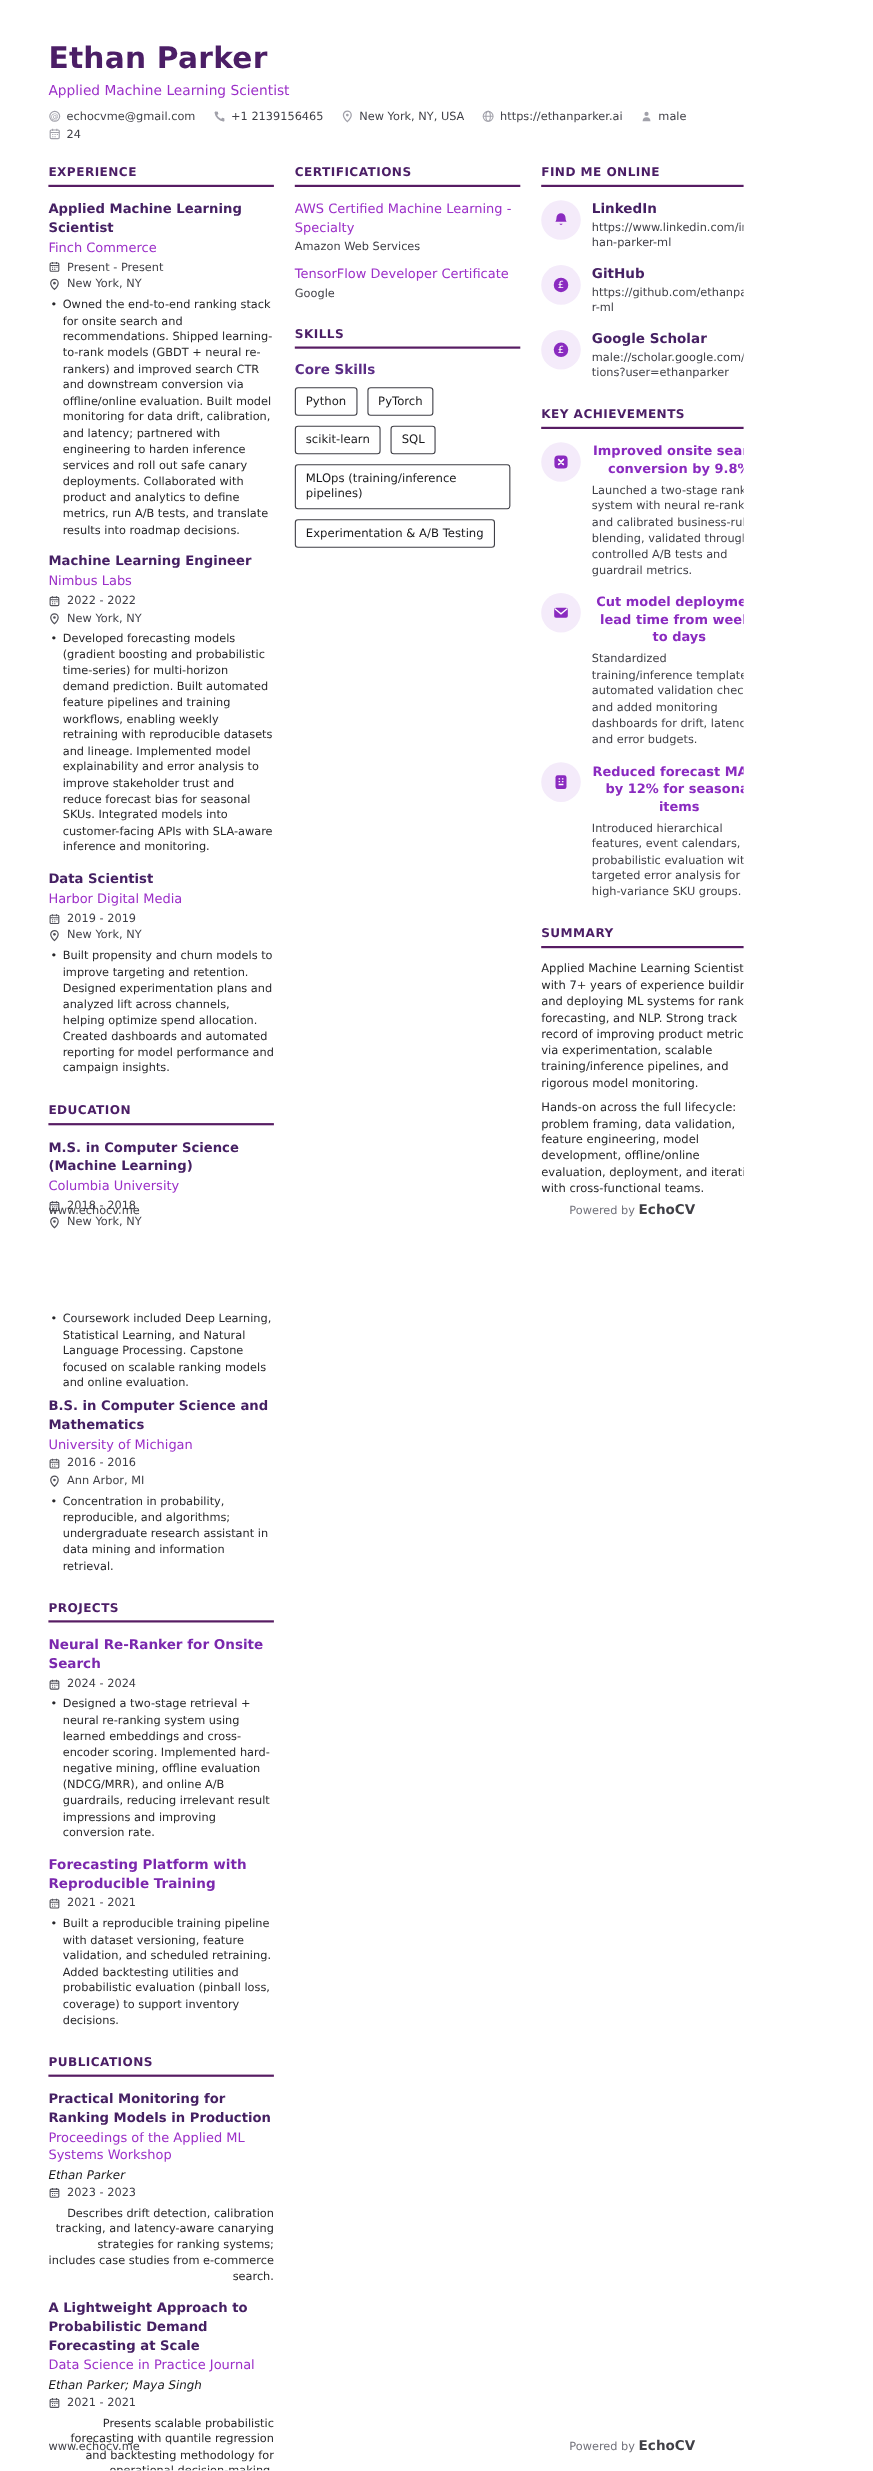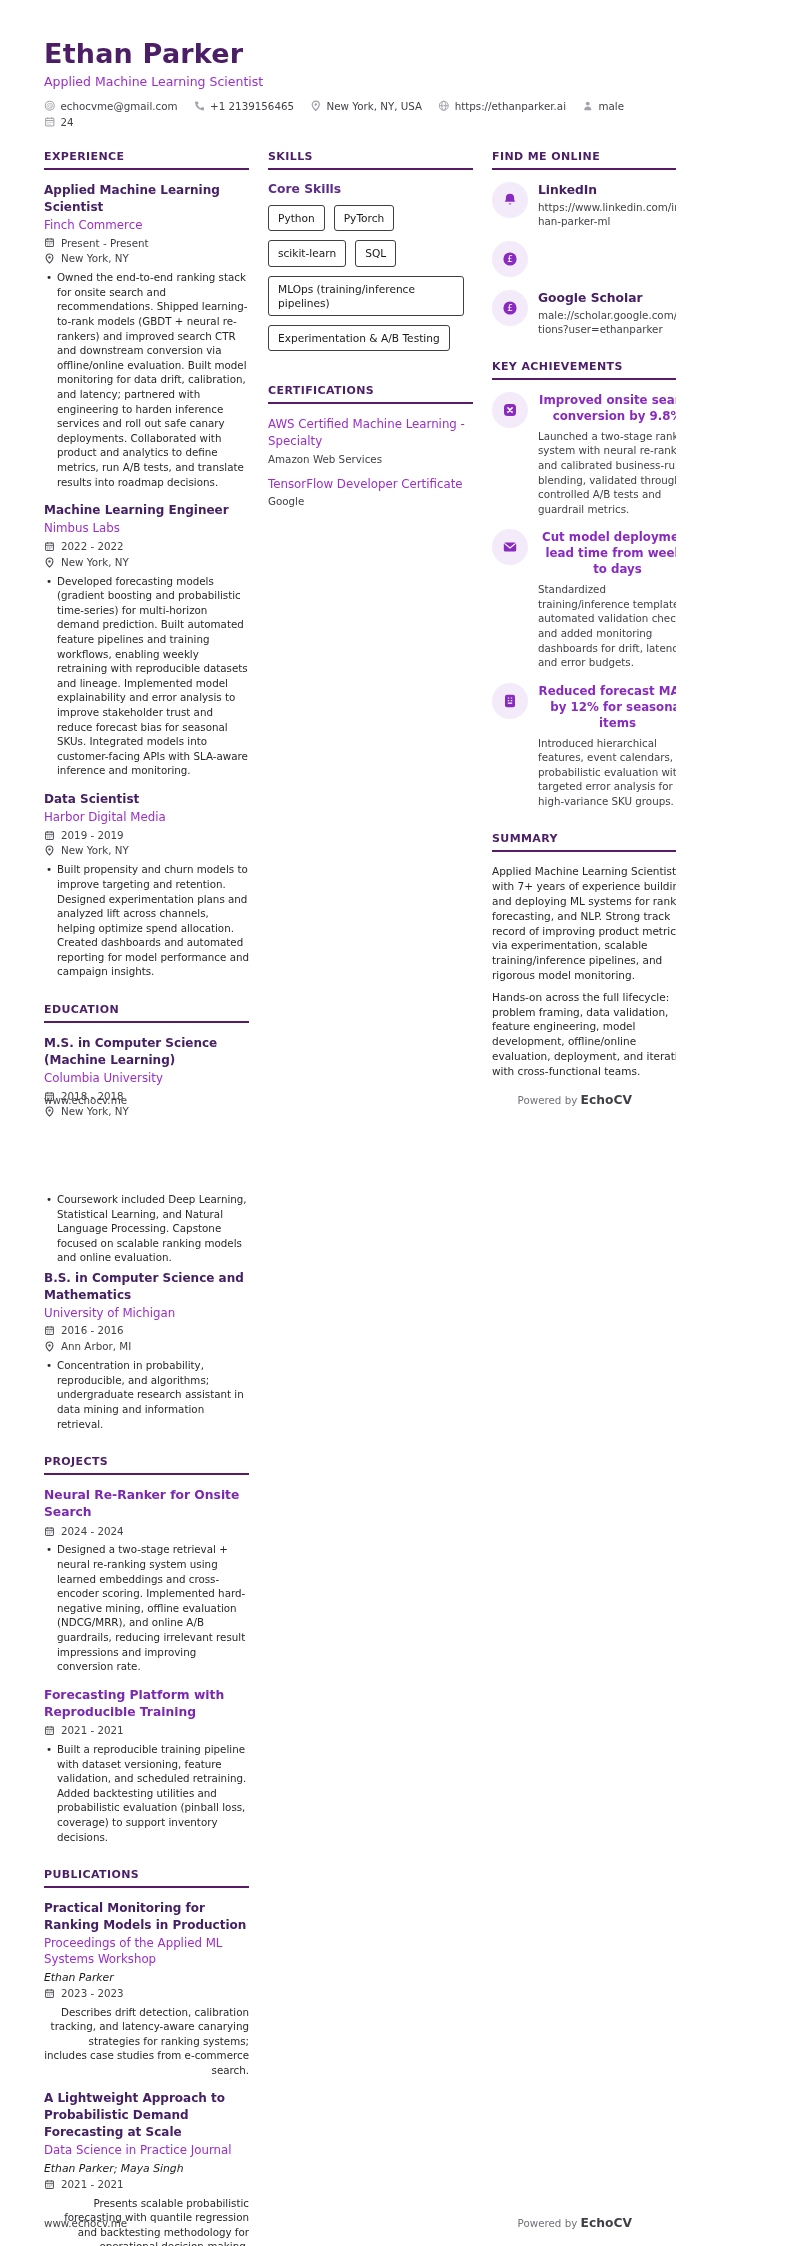--- a/index.html
+++ b/index.html
@@ -259,36 +259,36 @@
                 </span>
                 <span>New York, NY</span>
               </div>
             </div>
           </div>
       </section>
     </div>
 
     <div class="col">
       <section>
-        <h2 class="sec-h">SKILLS</h2>
-        <div class="group-label">Core Skills</div>
-        <div id="skills-chips"><span class="chip">Python</span><span class="chip">PyTorch</span><span class="chip">scikit-learn</span><span class="chip">SQL</span><span class="chip">MLOps (training/inference pipelines)</span><span class="chip">Experimentation &amp; A/B Testing</span></div>
-      </section>
-      <section>
         <h2 class="sec-h">CERTIFICATIONS</h2>
         <div id="cert-list">
             <div class="cert">
               <div class="cert-name">AWS Certified Machine Learning - Specialty</div>
               <div class="cert-issuer">Amazon Web Services</div>
             </div>
             <div class="cert">
               <div class="cert-name">TensorFlow Developer Certificate</div>
               <div class="cert-issuer">Google</div>
             </div>
           </div>
+      </section>
+      <section>
+        <h2 class="sec-h">SKILLS</h2>
+        <div class="group-label">Core Skills</div>
+        <div id="skills-chips"><span class="chip">Python</span><span class="chip">PyTorch</span><span class="chip">scikit-learn</span><span class="chip">SQL</span><span class="chip">MLOps (training/inference pipelines)</span><span class="chip">Experimentation &amp; A/B Testing</span></div>
       </section>
     </div>
 
     <div class="col">
       <section>
         <h2 class="sec-h">FIND ME ONLINE</h2>
         <div id="find-links">
             <div class="irow">
               <span class="circle">
                 <svg viewBox="0 0 16 16">
@@ -301,20 +301,24 @@
                 <div class="link-url">https://www.linkedin.com/in/ethan-parker-ml</div>
               </div>
             </div>
             <div class="irow">
               <span class="circle">
                 <svg viewBox="0 0 16 16">
                   <circle cx="8" cy="8" r="6.6" fill="currentColor"></circle>
                   <text x="8" y="11.2" text-anchor="middle" font-size="9" fill="#fff">£</text>
                 </svg>
               </span>
+              <div class="body">
+                <div class="link-title">GitHub</div>
+                <div class="link-url">https://github.com/ethanparker-ml</div>
+              </div>
             </div>
             <div class="irow">
               <span class="circle">
                 <svg viewBox="0 0 16 16">
                   <circle cx="8" cy="8" r="6.6" fill="currentColor"></circle>
                   <text x="8" y="11.2" text-anchor="middle" font-size="9" fill="#fff">£</text>
                 </svg>
               </span>
               <div class="body">
                 <div class="link-title">Google Scholar</div>

